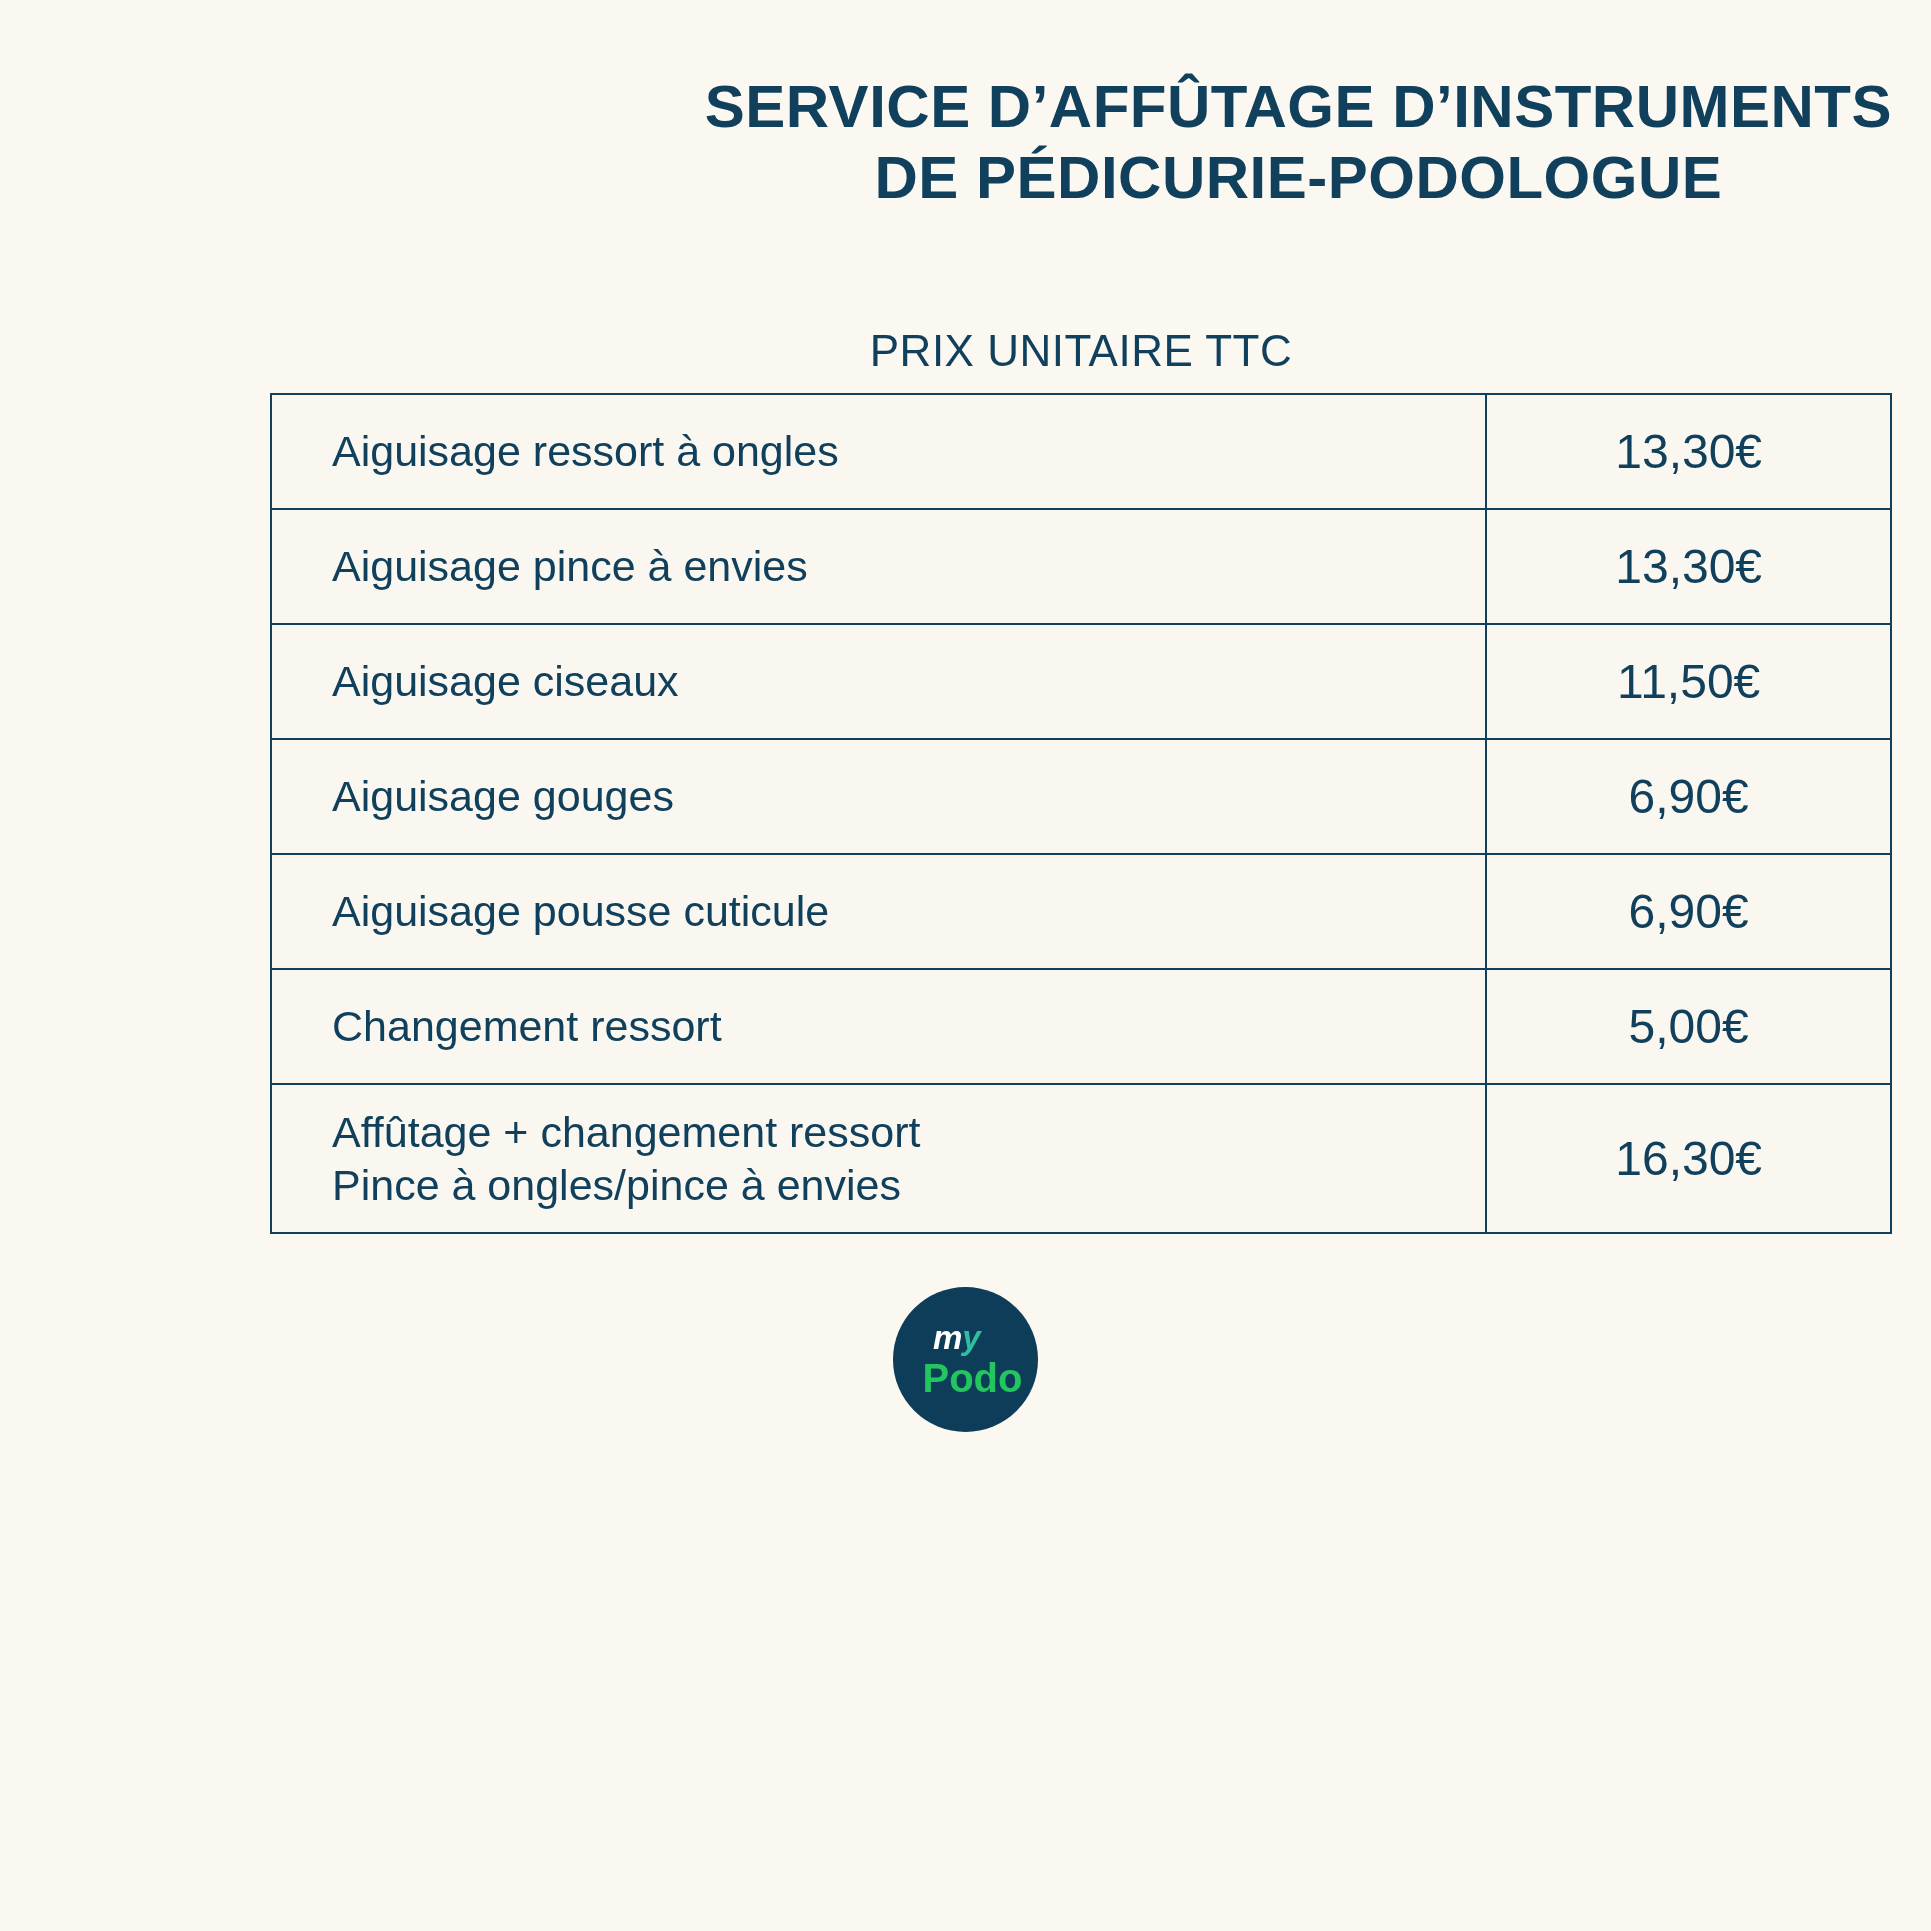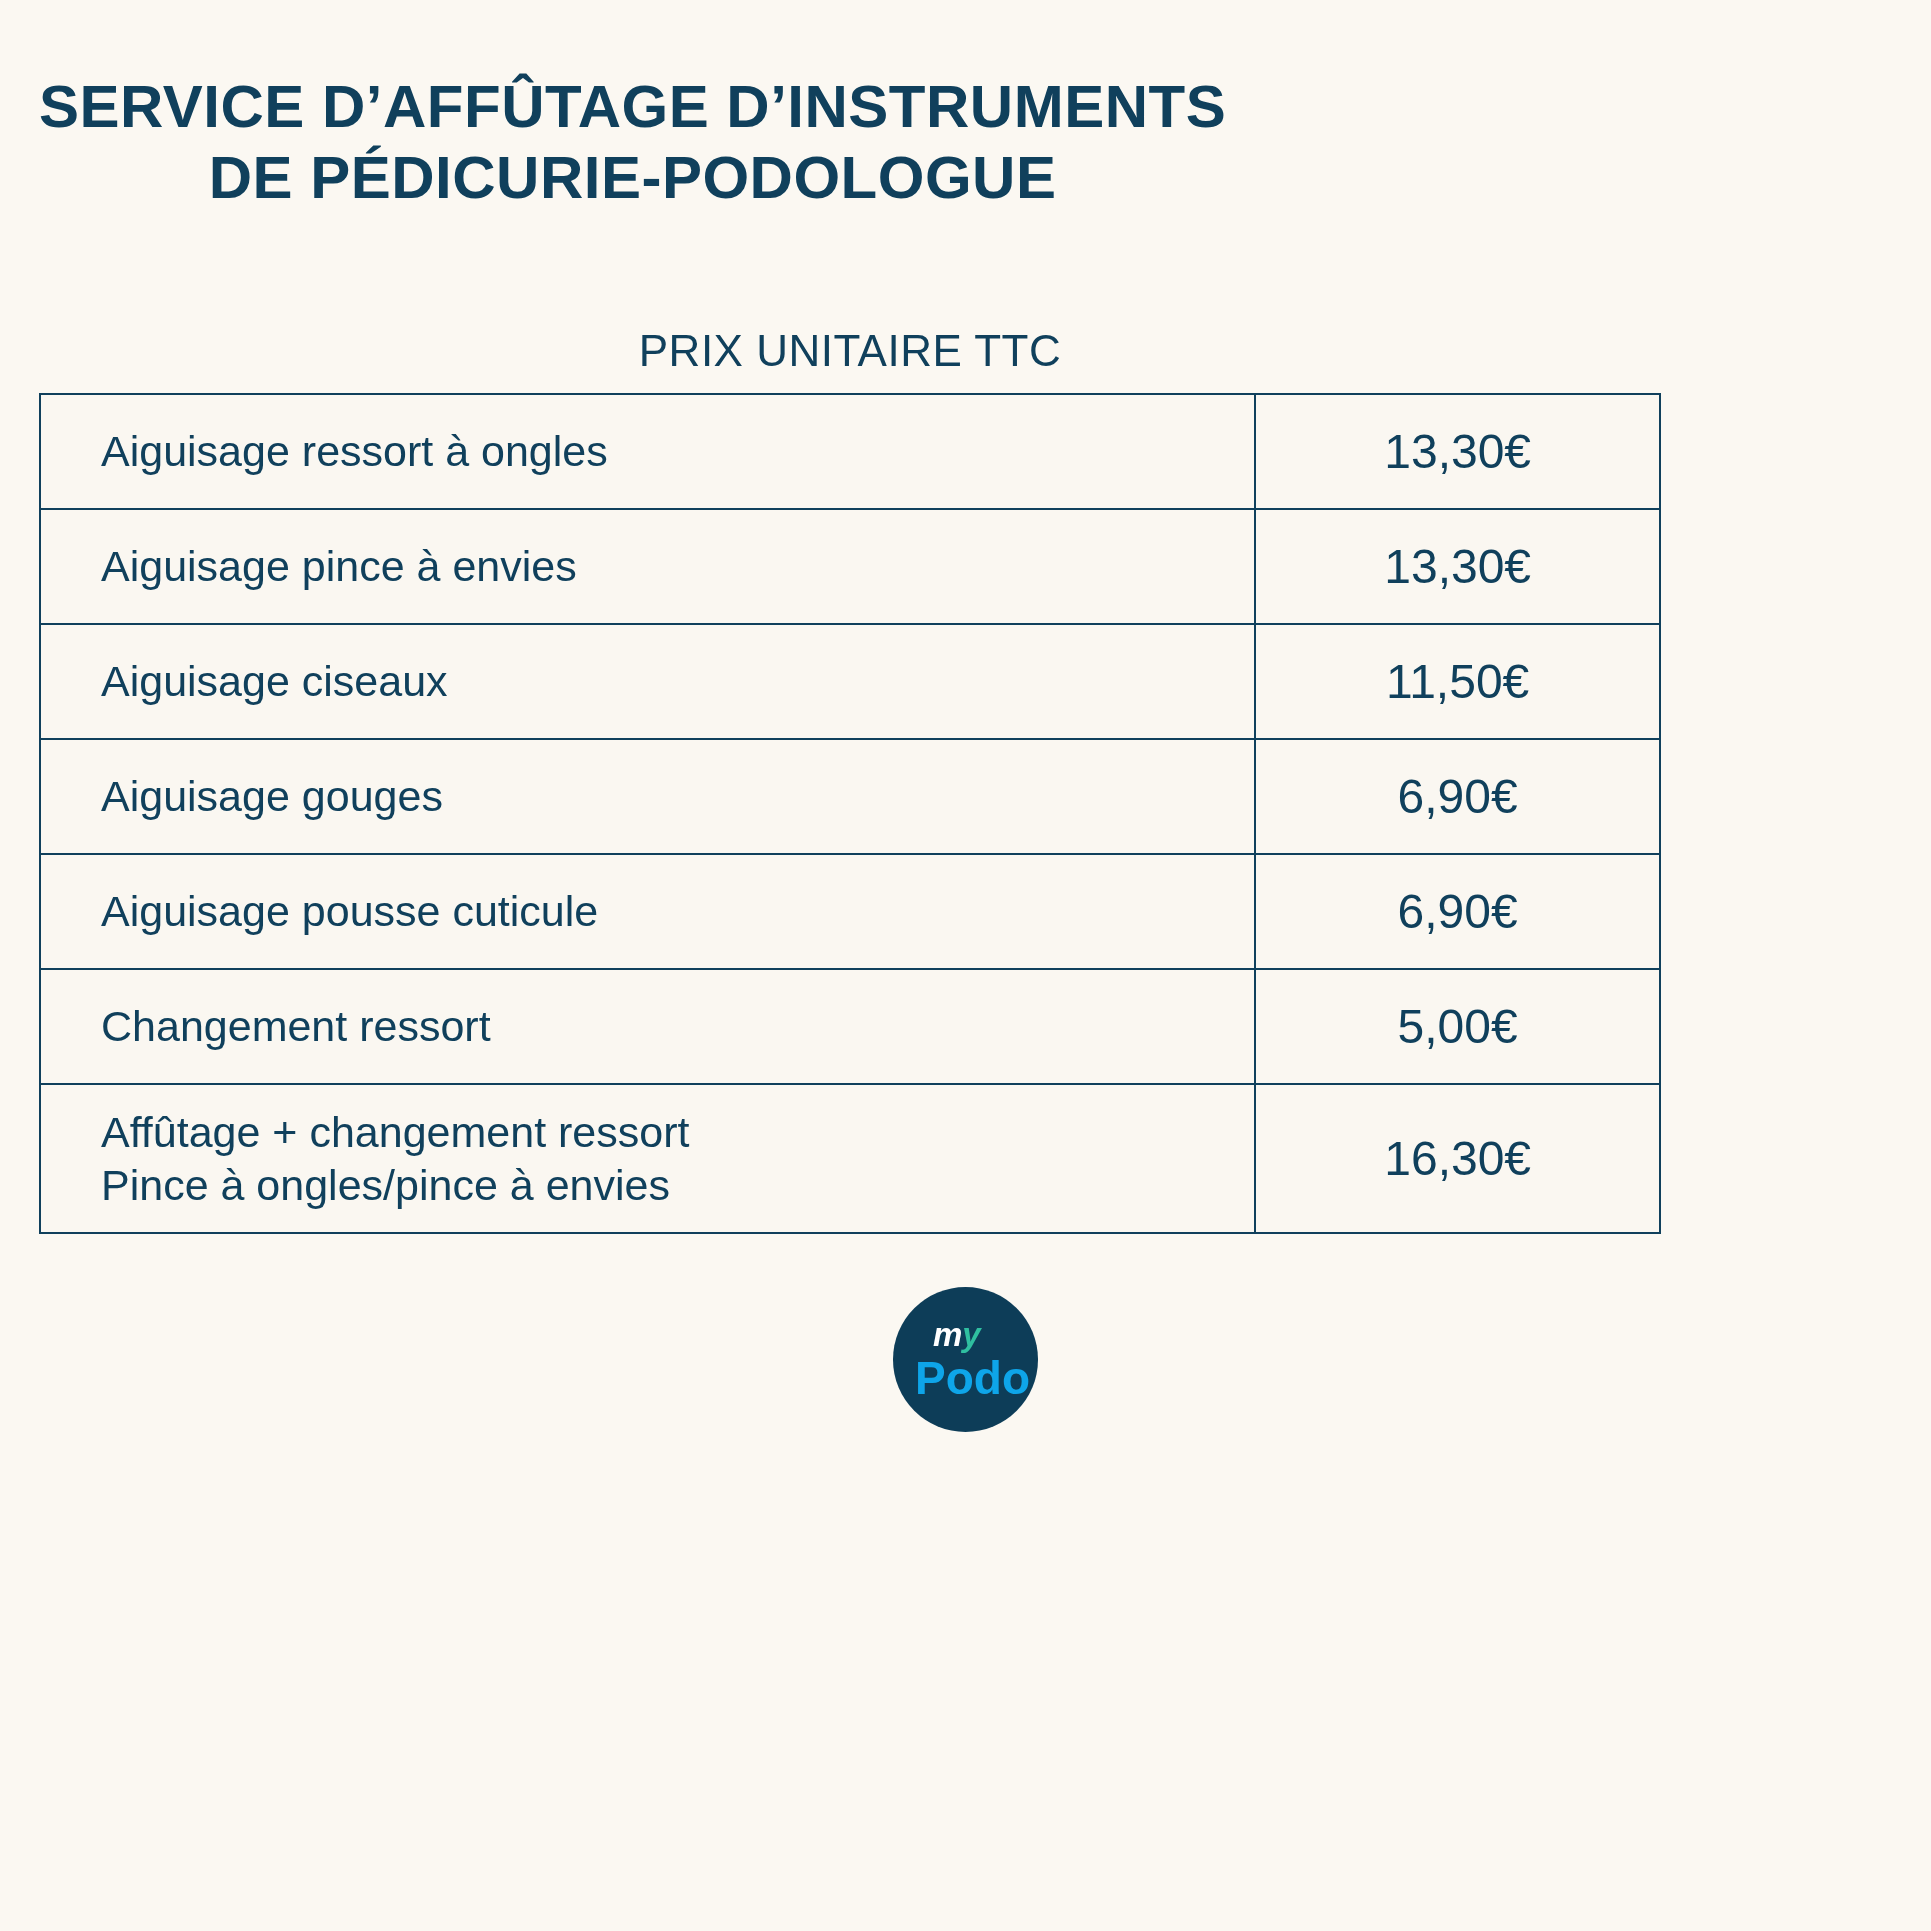--- a/index.html
+++ b/index.html
@@ -14,21 +14,21 @@
     color: #10405c;
     overflow: hidden;
   }
   .page {
     width: 1931px;
     height: 1931px;
     box-sizing: border-box;
     padding: 48px 39px 0 39px;
     display: flex;
     flex-direction: column;
-    align-items: flex-start;
+    align-items: flex-end;
     position: relative;
   }
   .title {
     text-align: center;
     font-size: 60px;
     font-weight: bold;
     line-height: 1.18;
     letter-spacing: 0.5px;
     color: #10405c;
     margin-top: 24px;
@@ -108,23 +108,23 @@
     font-size: 33px;
     font-weight: bold;
     color: #ffffff;
     letter-spacing: 0px;
     margin-bottom: 3.9px;
     margin-left: -17.4px;
     font-style: italic;
   }
   .logo .my .y { color: #2fbfa0; }
   .logo .podo {
-    font-size: 46px;
+    font-size: 40px;
     font-weight: bold;
-    color: #0ea5e9;
+    color: #22c55e;
     letter-spacing: 0px;
     margin-left: 14px;
   }
 </style>
 </head>
 <body>
 
 <div class="page">
 
   <h1 class="title">

